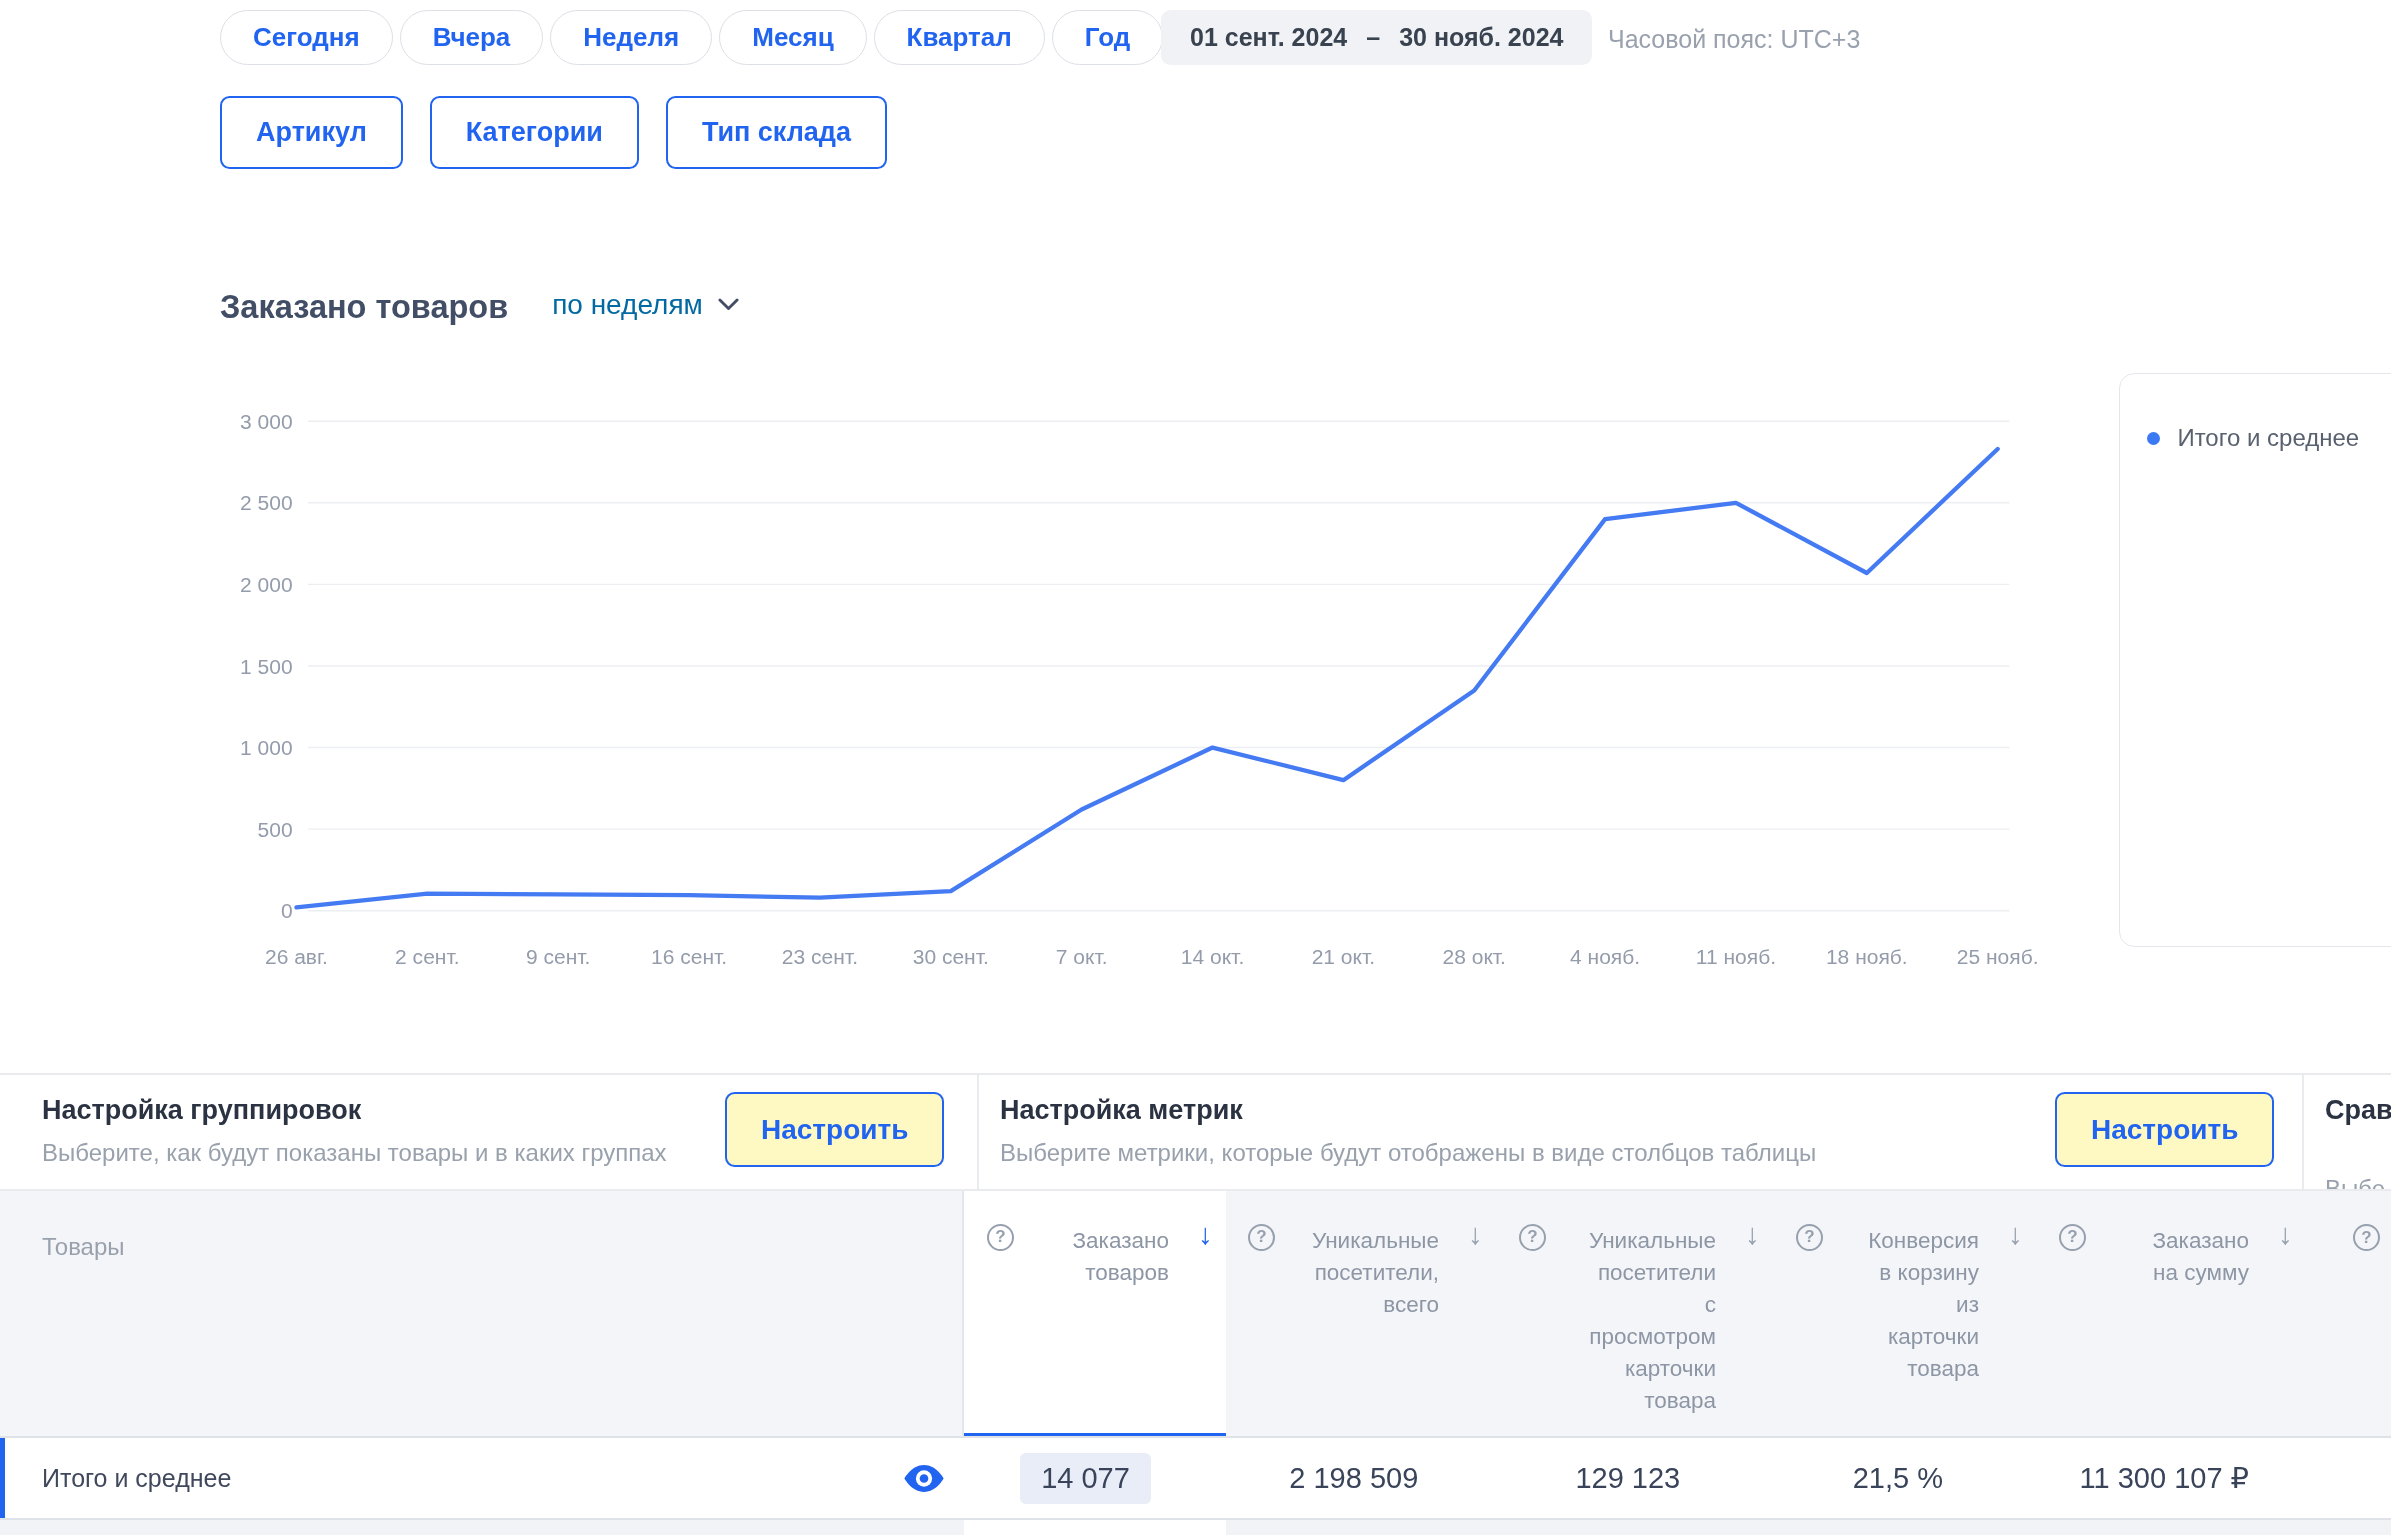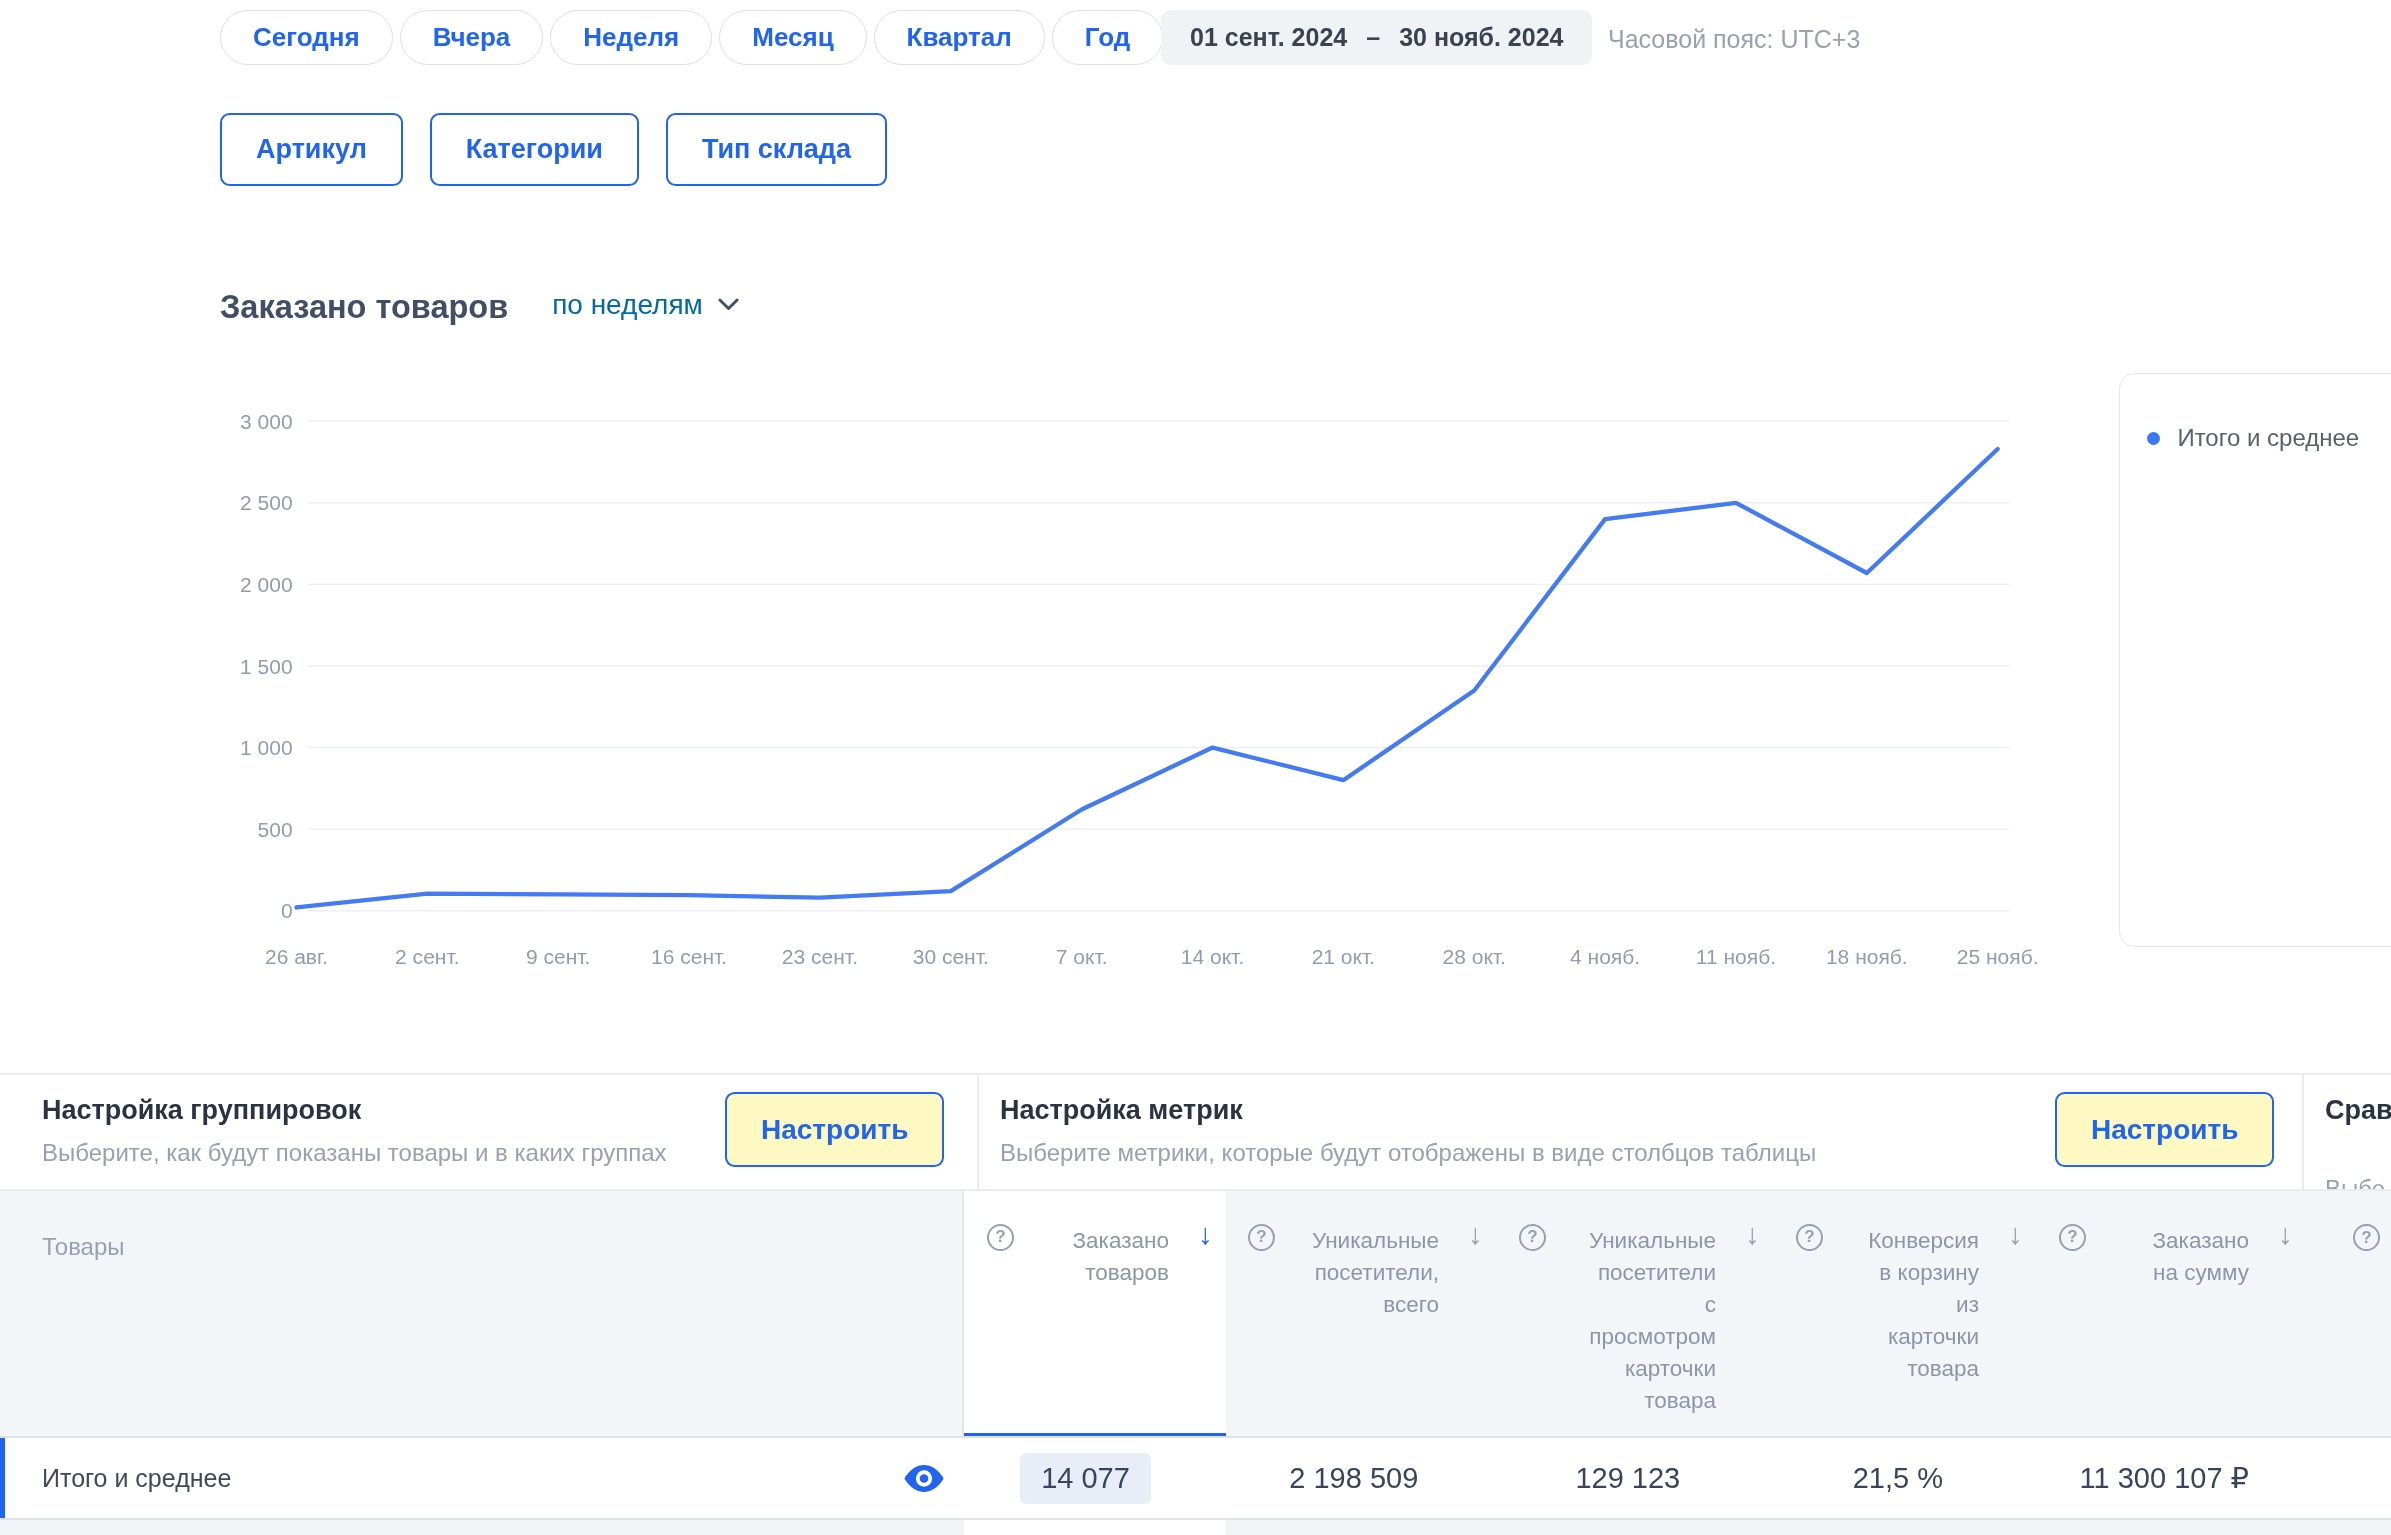--- a/index.html
+++ b/index.html
@@ -17,21 +17,21 @@
     display:flex;align-items:center;justify-content:center;
     font-size:26px;font-weight:700;color:#2164f0;cursor:pointer;box-sizing:border-box;
   }
   .date-range{
     left:1161px;top:9.6px;height:55px;padding:0 29px;border-radius:9.6px;background:#f0f2f6;
     display:flex;align-items:center;gap:19px;font-size:25px;font-weight:600;color:#39424f;cursor:pointer;
   }
   .timezone{left:1608px;top:25px;font-size:25px;color:#99a1ae;}
 
   
-  .dims{left:220px;top:113px;display:flex;gap:27px;}
+  .dims{left:220px;top:96px;display:flex;gap:27px;}
   .blue-btn{
     height:73px;padding:0 34px;border:2.4px solid #2164f0;border-radius:9.6px;background:#fff;
     display:flex;align-items:center;justify-content:center;
     font-size:27px;font-weight:700;color:#2164f0;cursor:pointer;box-sizing:border-box;
   }
 
   
   .chart-head{left:220px;top:289px;display:flex;align-items:flex-start;gap:44px;}
   .chart-title{font-size:32.5px;font-weight:700;color:#424e66;}
   .granularity{display:flex;align-items:center;gap:15.3px;font-size:28px;color:#0369a1;cursor:pointer;}

